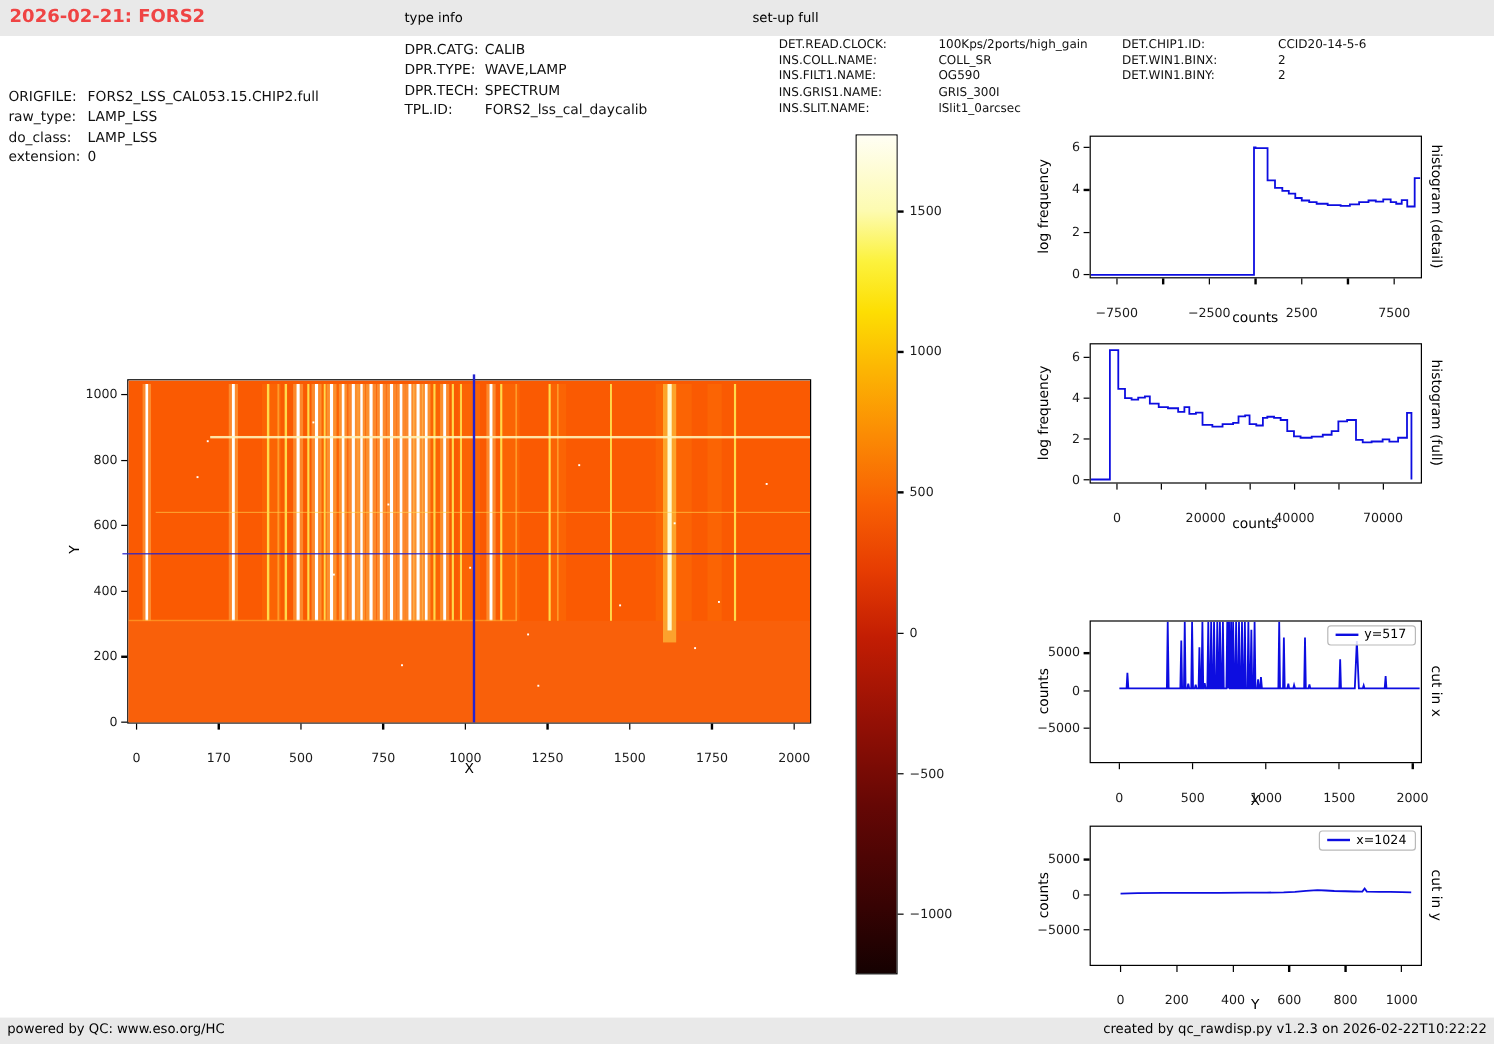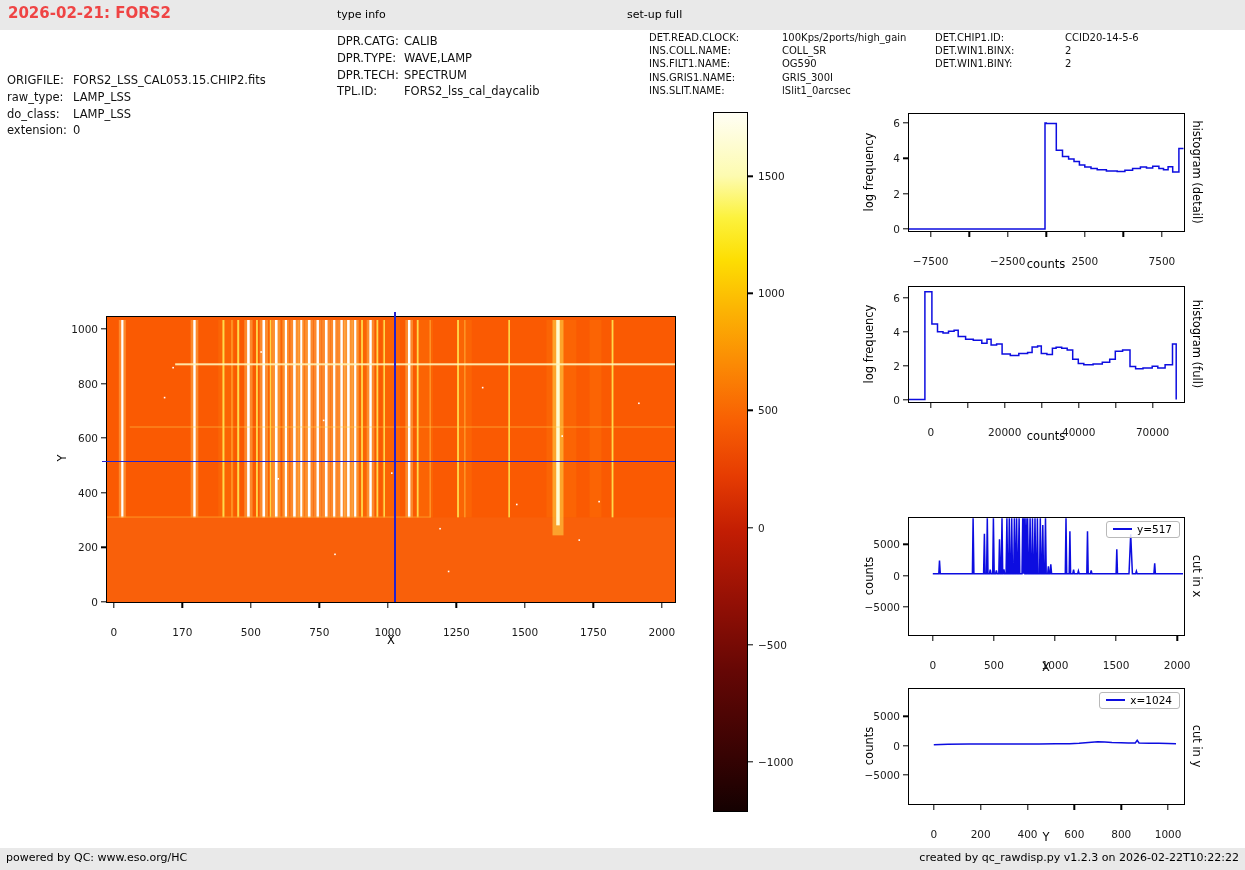--- a/index.html
+++ b/index.html
@@ -54,21 +54,21 @@
 <div id="page">
 
   <div id="band-top" class="band"></div>
   <div id="page-title">2026-02-21: FORS2</div>
   <div id="lbl-type" class="section-label">type info</div>
   <div id="lbl-setup" class="section-label">set-up full</div>
 
   <div id="file-info" class="info-block">
     <div class="irow">
         <span class="ilab">ORIGFILE:</span>
-        <span>FORS2_LSS_CAL053.15.CHIP2.fits</span>
+        <span>FORS2_LSS_CAL053.15.CHIP2.full</span>
       </div>
     <div class="irow">
         <span class="ilab">raw_type:</span>
         <span>LAMP_LSS</span>
       </div>
     <div class="irow">
         <span class="ilab">do_class:</span>
         <span>LAMP_LSS</span>
       </div>
     <div class="irow">

